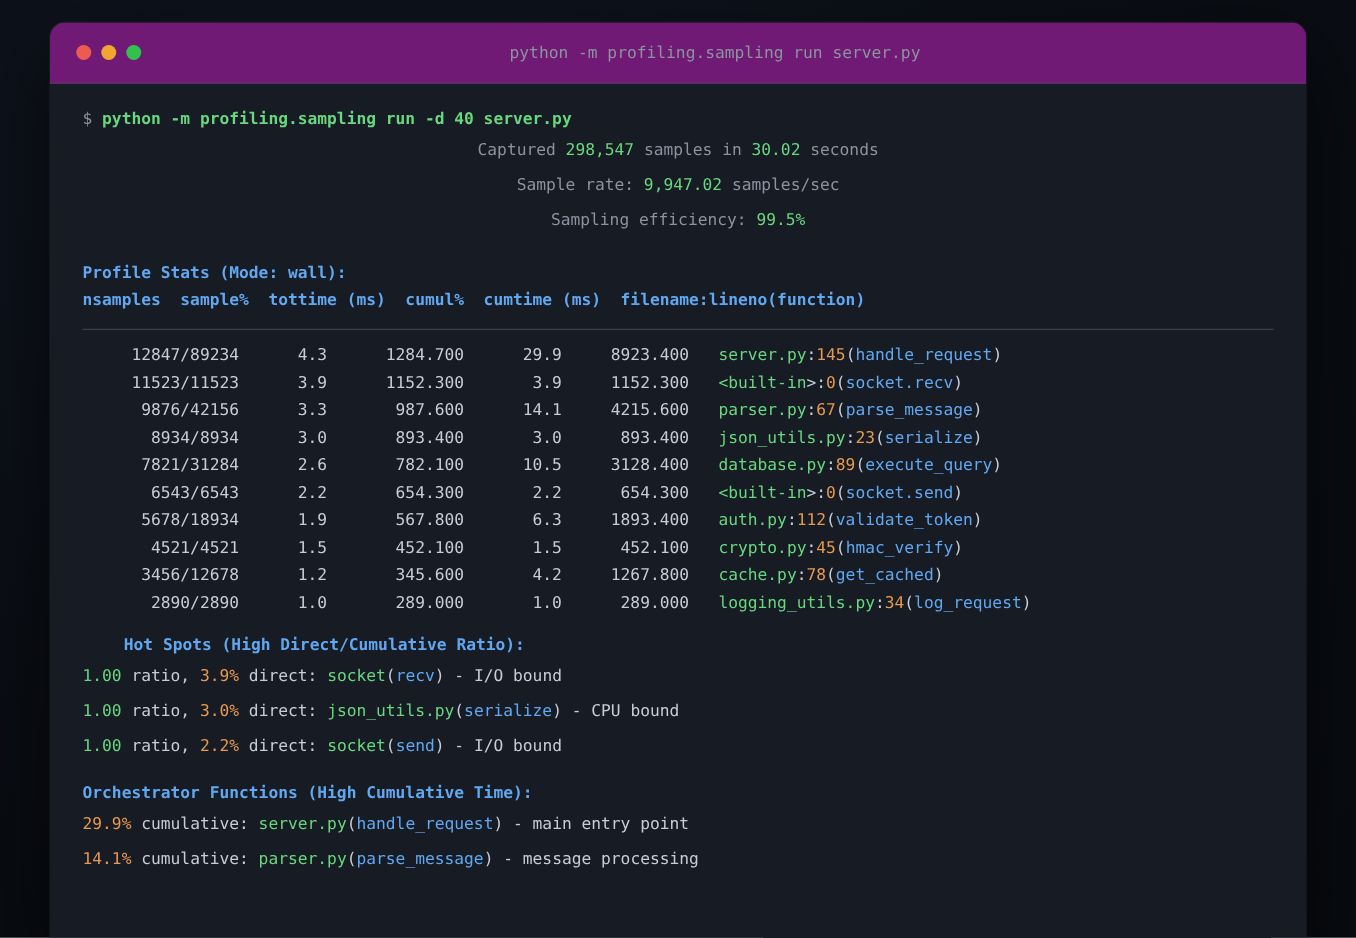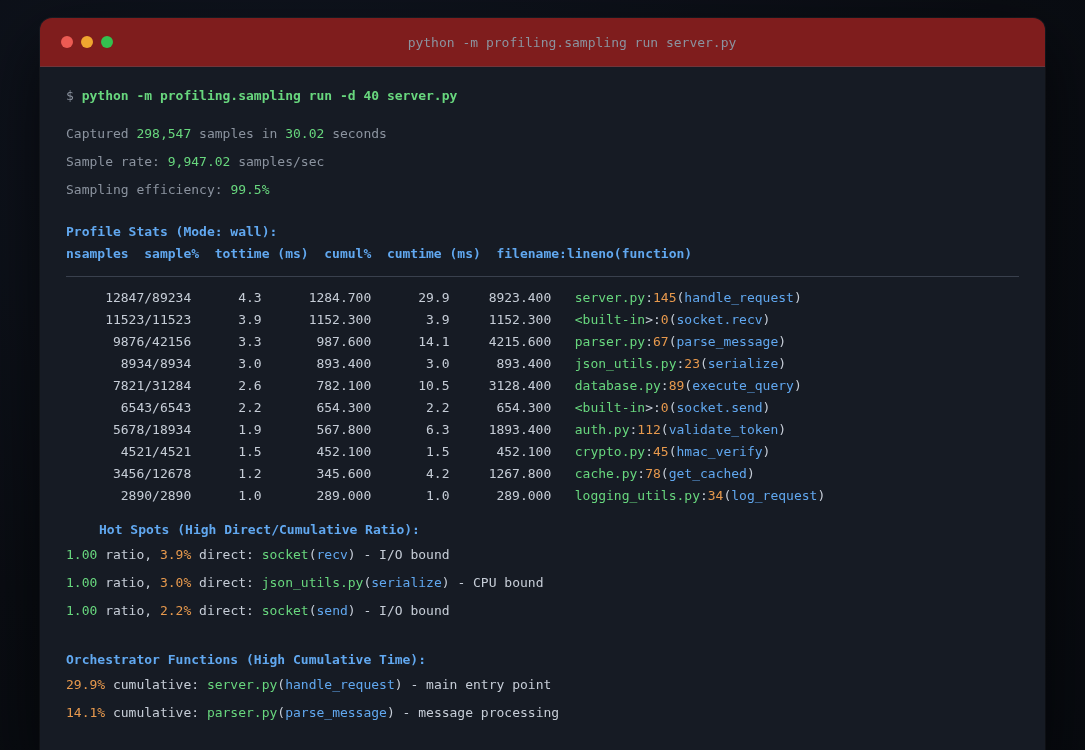--- a/index.html
+++ b/index.html
@@ -1,45 +1,45 @@
 <!DOCTYPE html>
 <html style="--grn: #68d77e; --blu: #61a8f0; --org: #e7994d; --txt: #c6cdd7; --muted: #8b939f;"><head>
 <meta charset="utf-8">
 <style>
   html,body{margin:0;padding:0;}
   body{width:1085px;height:750px;overflow:hidden;position:relative;
        background:radial-gradient(120% 120% at 28% 18%, #101520 0%, #0a0d13 55%, #070a0f 100%);}
   .window{position:absolute;left:40px;top:18px;width:1005px;height:745px;background:#161b24;
           border-radius:12px;box-shadow:0 25px 70px rgba(0,0,0,.65), 0 0 0 1px rgba(255,255,255,.05);
           overflow:hidden;}
-  .titlebar{height:48px;background:#7f1d1d;border-bottom:1px solid rgba(90,100,115,.35);
+  .titlebar{height:48px;background:#701a75;border-bottom:1px solid rgba(90,100,115,.35);
             display:flex;align-items:center;position:relative;}
   .lights{display:flex;gap:8px;padding-left:21px;}
   .light{width:12px;height:12px;border-radius:50%;}
   .title{position:absolute;left:532px;transform:translateX(-50%);
          font:13px "DejaVu Sans Mono",monospace;color:#8b939f;white-space:pre;}
   .content{padding:18px 26px 0;font:13px/22px "DejaVu Sans Mono",monospace;color:var(--txt);}
   .content div{white-space:pre;}
   .c-muted{color:var(--muted);}
   .c-text{color:var(--txt);}
   .c-green{color:var(--grn);}
   .c-blue{color:var(--blu);}
   .c-orange{color:var(--org);}
   .b{font-weight:bold;}
   .cmd{line-height:22px;}
-  .capture{margin-top:13px;}
+  .capture{text-align:center;}
   .capture > div{line-height:28px;}
   .profile-heading{margin-top:17px;line-height:22px;}
   .table-header{line-height:22px;}
   .divider{border:none;border-top:1px solid #39404d;margin:11px 0 10px 0;}
   .rows > div{line-height:22px;}
   .summary-heading{margin-top:25px;line-height:22px;}
   .hotspots-heading{margin-top:12px;line-height:22px;margin-left:33px;}
   .hotspots > div{line-height:28px;}
-  .orch-heading{margin-top:24px;line-height:22px;}
+  .orch-heading{margin-top:12px;line-height:22px;}
   .orch > div{line-height:28px;}
 </style>
 </head>
 <body>
 
 <div class="window">
   <div class="titlebar">
     <div class="lights">
       <span class="light" id="light-red" style="background: rgb(236, 91, 83);"></span>
       <span class="light" id="light-yellow" style="background: rgb(240, 166, 47);"></span>

